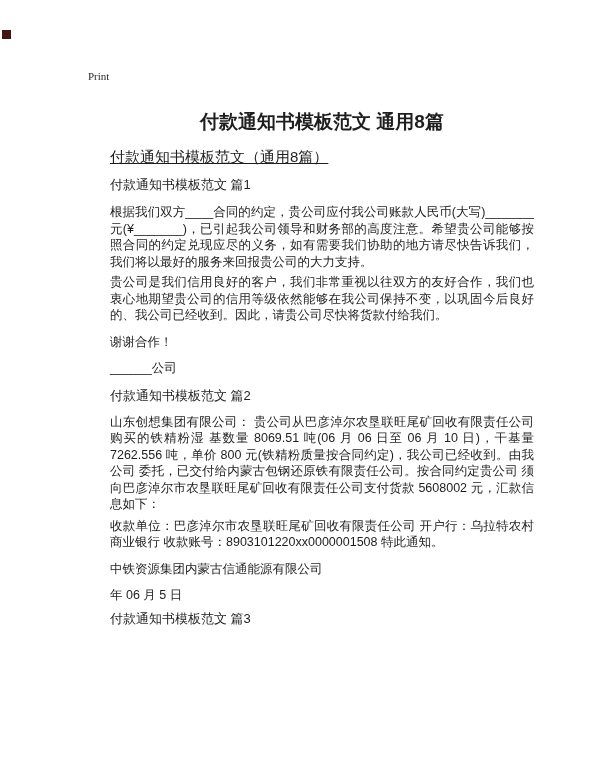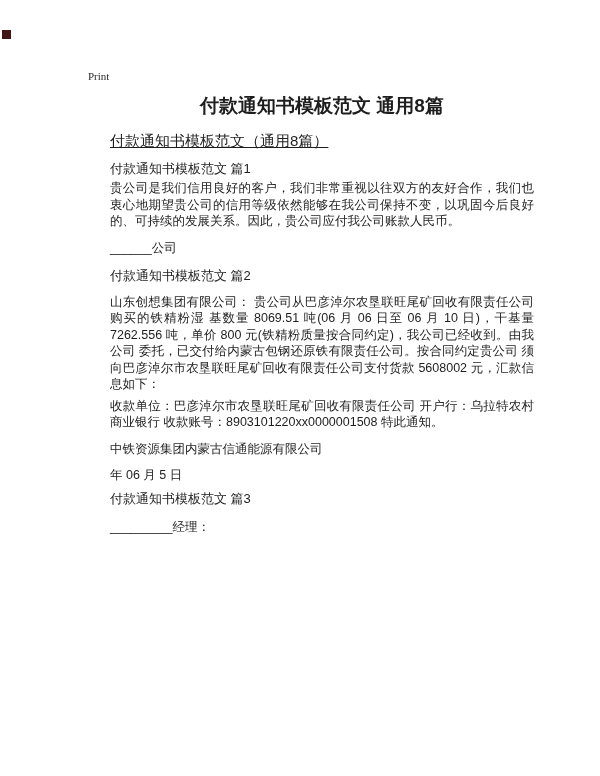--- a/index.html
+++ b/index.html
@@ -18,21 +18,21 @@
   }
   .print-link{
     position:absolute;left:88px;top:70px;
     font-family:"Liberation Serif",serif;
     font-size:11px;color:#2b2b2b;
     text-decoration:none;cursor:pointer;
   }
   .content{padding:94px 88px 0 88px;}
   .doc-title{
     font-size:19px;line-height:23px;font-weight:700;
-    text-align:center;margin:0;
+    text-align:center;margin:16px;
   }
   .subtitle{font-size:15px;line-height:15px;margin:16px 0 0 0;text-decoration:underline;}
   .sec-heading{
     font-size:13px;line-height:15px;font-weight:400;margin:13px 0 0 0;
   }
   .para{
     font-size:12.5px;line-height:16.5px;margin:0;
     text-align:justify;
   }
   .line{font-size:12.5px;line-height:15px;margin:0;}
@@ -54,35 +54,36 @@
 
   <div class="content">
 
     <h1 class="doc-title">付款通知书模板范文 通用8篇</h1>
 
     <p class="subtitle">付款通知书模板范文（通用8篇）</p>
 
     <h2 class="sec-heading">付款通知书模板范文 篇1</h2>
 
 
+    <p class="para mt12">根据我们双方____合同的约定，贵公司应付我公司账款人民币(大写)_______元(¥_______)，已引起我公司领导和财务部的高度注意。希望贵公司能够按照合同的约定兑现应尽的义务，如有需要我们协助的地方请尽快告诉我们，我们将以最好的服务来回报贵公司的大力支持。</p>
 
-    <p class="para mt4">贵公司是我们信用良好的客户，我们非常重视以往双方的友好合作，我们也衷心地期望贵公司的信用等级依然能够在我公司保持不变，以巩固今后良好的、可持续的发展关系。因此，贵公司应付我公司账款人民币。</p>
+    <p class="para mt4">贵公司是我们信用良好的客户，我们非常重视以往双方的友好合作，我们也衷心地期望贵公司的信用等级依然能够在我公司保持不变，以巩固今后良好的、我公司已经收到。因此，请贵公司尽快将货款付给我们。</p>
 
+    <p class="line mt11">谢谢合作！</p>
 
     <p class="line mt11">______公司</p>
 
 
     <h2 class="sec-heading mt12">付款通知书模板范文 篇2</h2>
 
     <p class="para mt11">山东创想集团有限公司： 贵公司从巴彦淖尔农垦联旺尾矿回收有限责任公司购买的铁精粉湿 基数量 8069.51 吨(06 月 06 日至 06 月 10 日)，干基量 7262.556 吨，单价 800 元(铁精粉质量按合同约定)，我公司已经收到。由我公司 委托，已交付给内蒙古包钢还原铁有限责任公司。按合同约定贵公司 须向巴彦淖尔市农垦联旺尾矿回收有限责任公司支付货款 5608002 元，汇款信息如下：</p>
 
     <p class="para mt5">收款单位：巴彦淖尔市农垦联旺尾矿回收有限责任公司 开户行：乌拉特农村商业银行 收款账号：8903101220xx0000001508 特此通知。</p>
 
     <p class="line mt11">中铁资源集团内蒙古信通能源有限公司</p>
 
     <p class="line mt11">年 06 月 5 日</p>
 
     <h2 class="sec-heading mt13">付款通知书模板范文 篇3</h2>
 
-    <p class="line mt14">_________经理：</p>
 
   </div>
 </div>
 
 </body></html>

